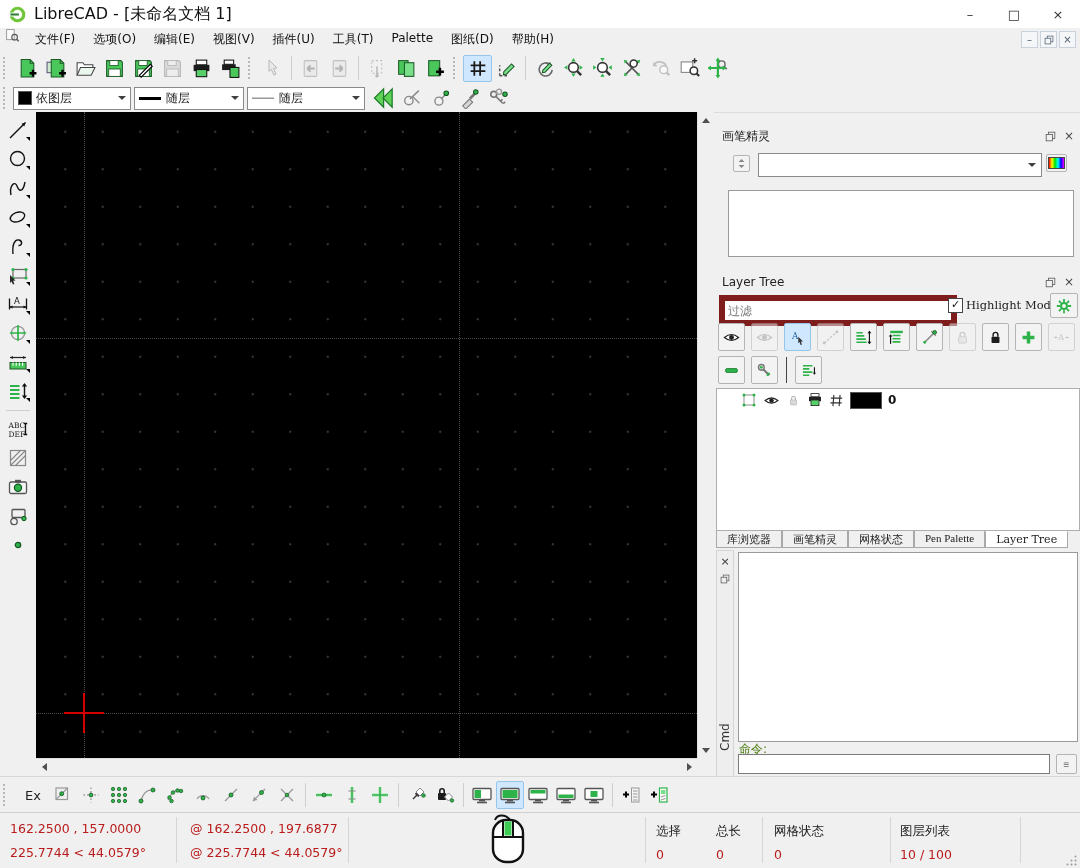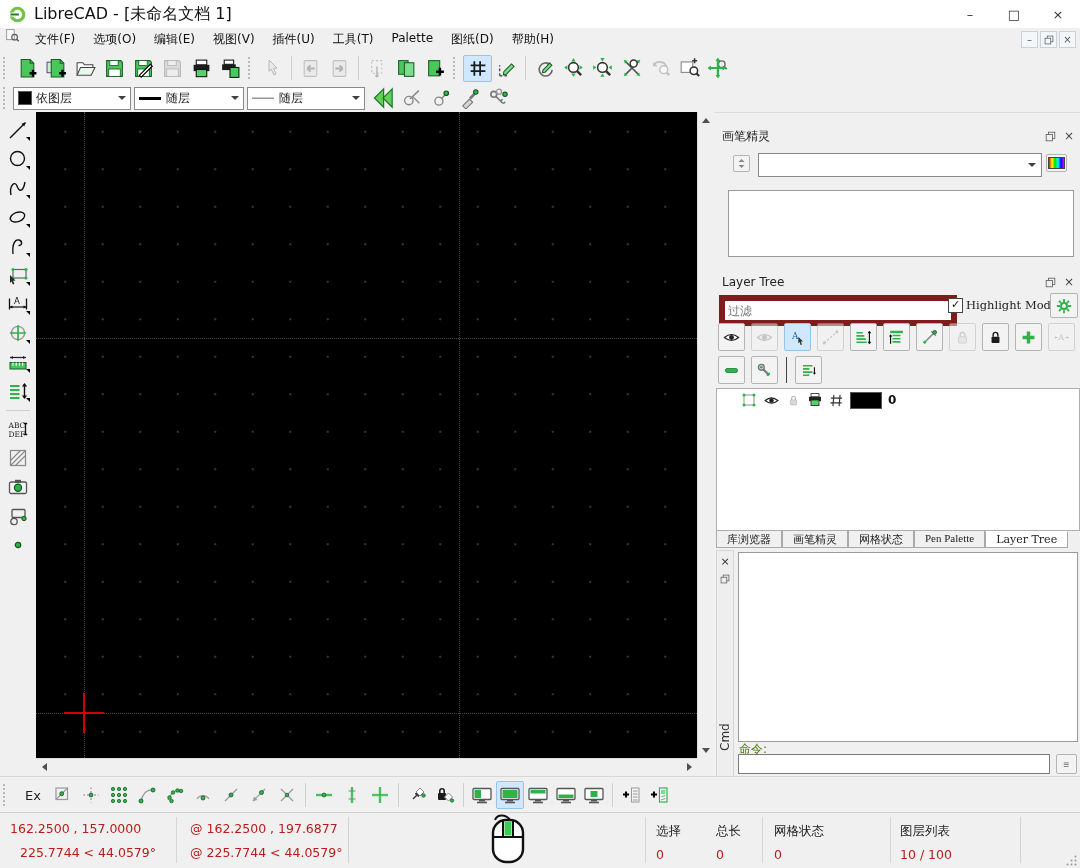--- a/index.html
+++ b/index.html
@@ -883,21 +883,21 @@
           <path d="M2 9.5h6M5 6.5v6" stroke="#000" stroke-width="2"></path>
           <rect x="10.5" y="3" width="7.5" height="14" fill="#fff" stroke="#2eb34a" stroke-width="1.2"></rect>
           <rect x="12" y="5" width="4.5" height="4" fill="#7adf8a"></rect>
           <path d="M12 12 l4.5 -1.5 M12 15 l4.5 -1.5" stroke="#999" stroke-width="1.1"></path>
         </svg>
       </button>
   </div>
 
   <div class="statusbar">
     <span class="st-line" style="left:10px;top:8px">162.2500 , 157.0000</span>
-    <span class="st-line" style="left:20px;top:32px">225.7744 &lt; 44.0579°</span>
+    <span class="st-line" style="left:10px;top:32px">225.7744 &lt; 44.0579°</span>
     <i class="st-sep" style="left:176px"></i>
     <span class="st-line" style="left:190px;top:8px">@  162.2500 , 197.6877</span>
     <span class="st-line" style="left:190px;top:32px">@  225.7744 &lt; 44.0579°</span>
     <i class="st-sep" style="left:348px"></i>
     <span class="abs" style="left:484px;top:0">
       <svg width="48" height="56" viewBox="0 0 48 56">
           <path d="M26 7 C22 1 13 1 11 7" fill="none" stroke="#111" stroke-width="2"></path>
           <rect x="9" y="7" width="30" height="42" rx="13" fill="#fff" stroke="#111" stroke-width="2.4"></rect>
           <line x1="9" y1="24" x2="39" y2="24" stroke="#111" stroke-width="2"></line>
           <line x1="19" y1="7" x2="19" y2="24" stroke="#111" stroke-width="2"></line>

